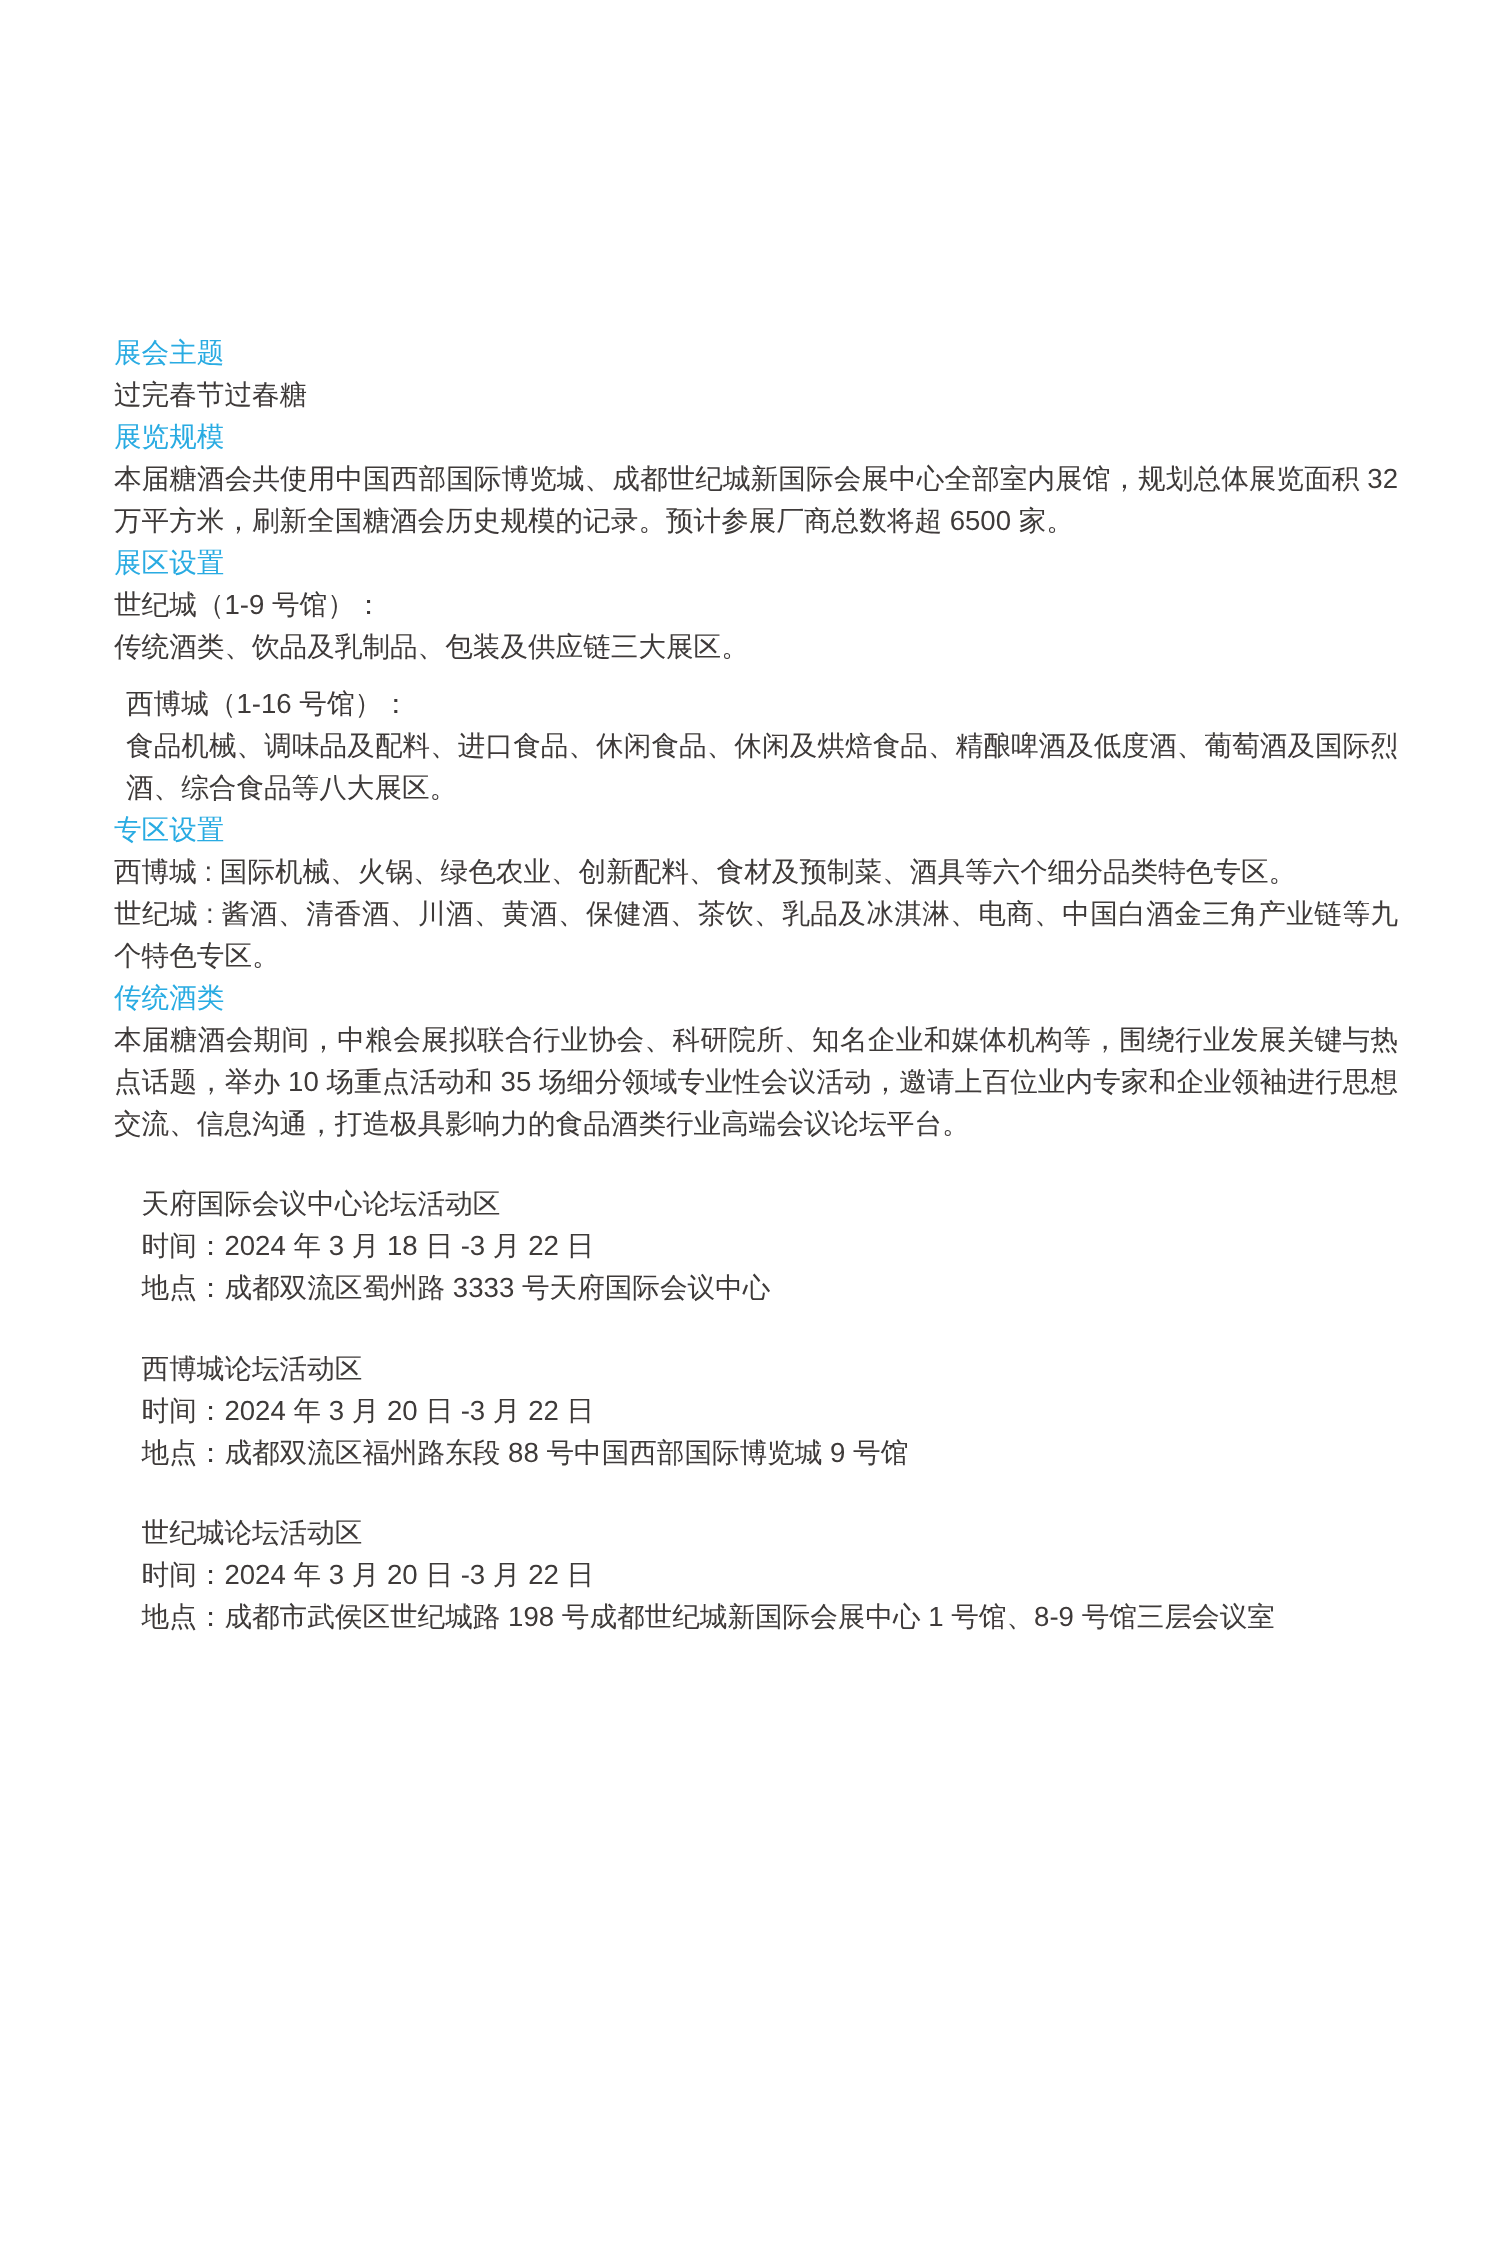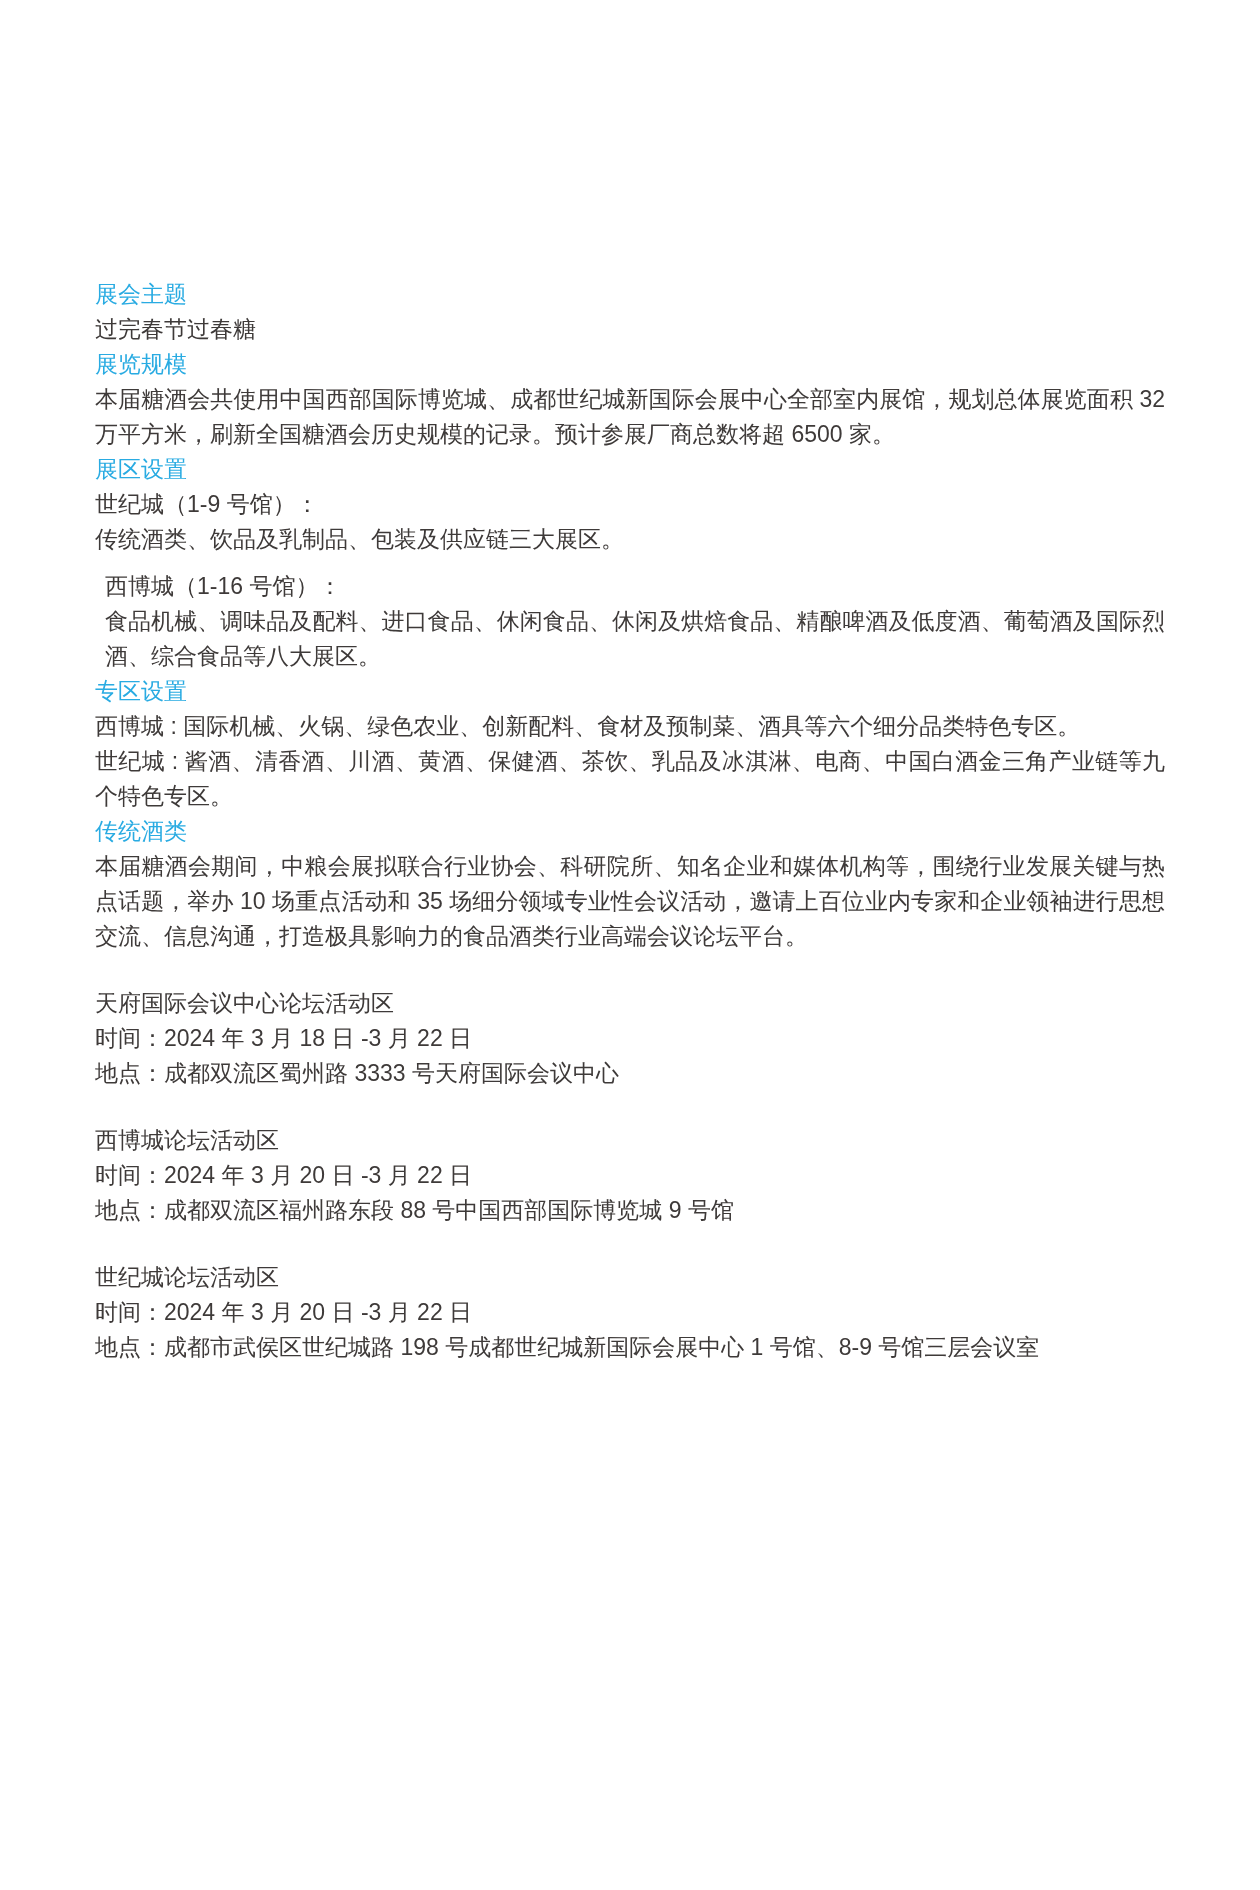--- a/index.html
+++ b/index.html
@@ -32,21 +32,21 @@
     line-height:35px;
     font-weight:normal;
   }
   .heading{
     color:var(--accent);
     font-weight:bold;
   }
   .mt-section{margin-top:15px;}
   .mt-bigsection{margin-top:48px;}
   .mt-subgroup{margin-top:12px;margin-left:10px;}
-  .mt-block{margin-top:32px;}
+  .mt-block{margin-top:32px;margin-left:23px;}
   .justify{text-align:justify;}
   .footer{
     position:absolute;
     left:92px;
     top:1748px;
     display:flex;
     align-items:flex-start;
     gap:19px;
   }
   .page-number{

